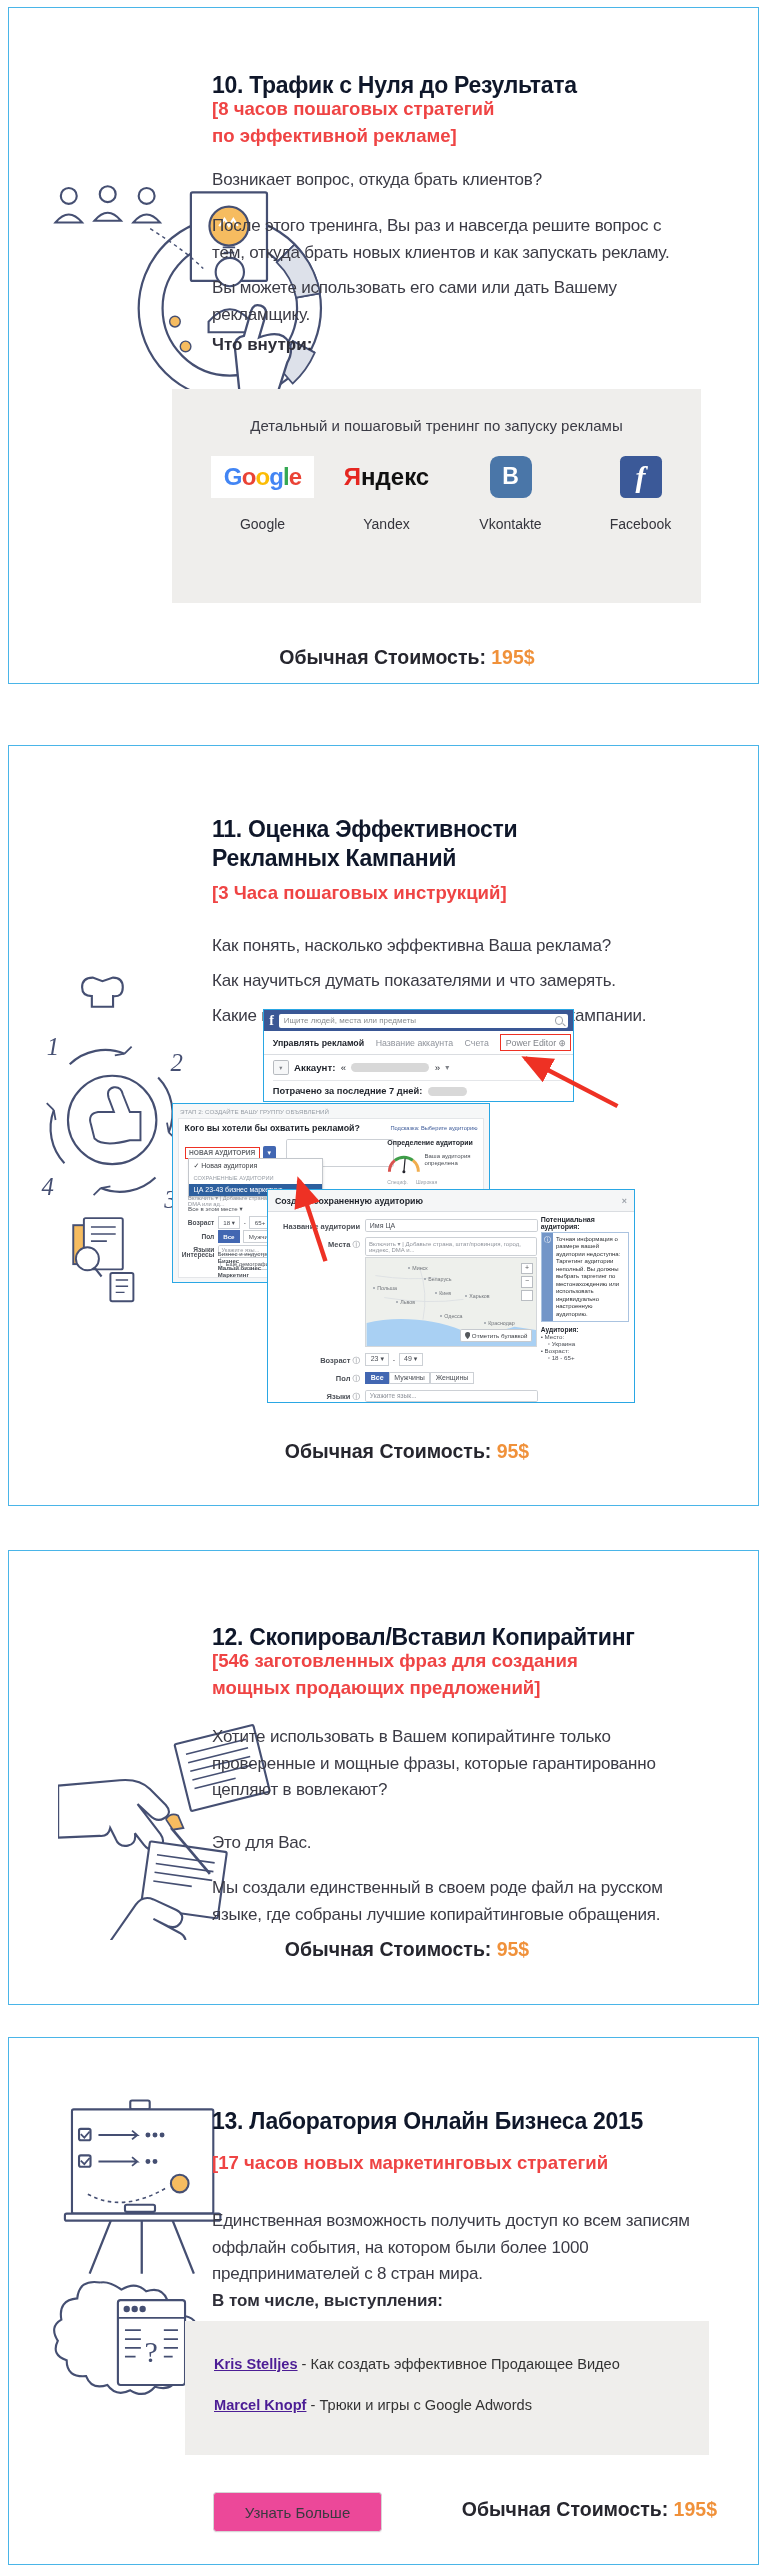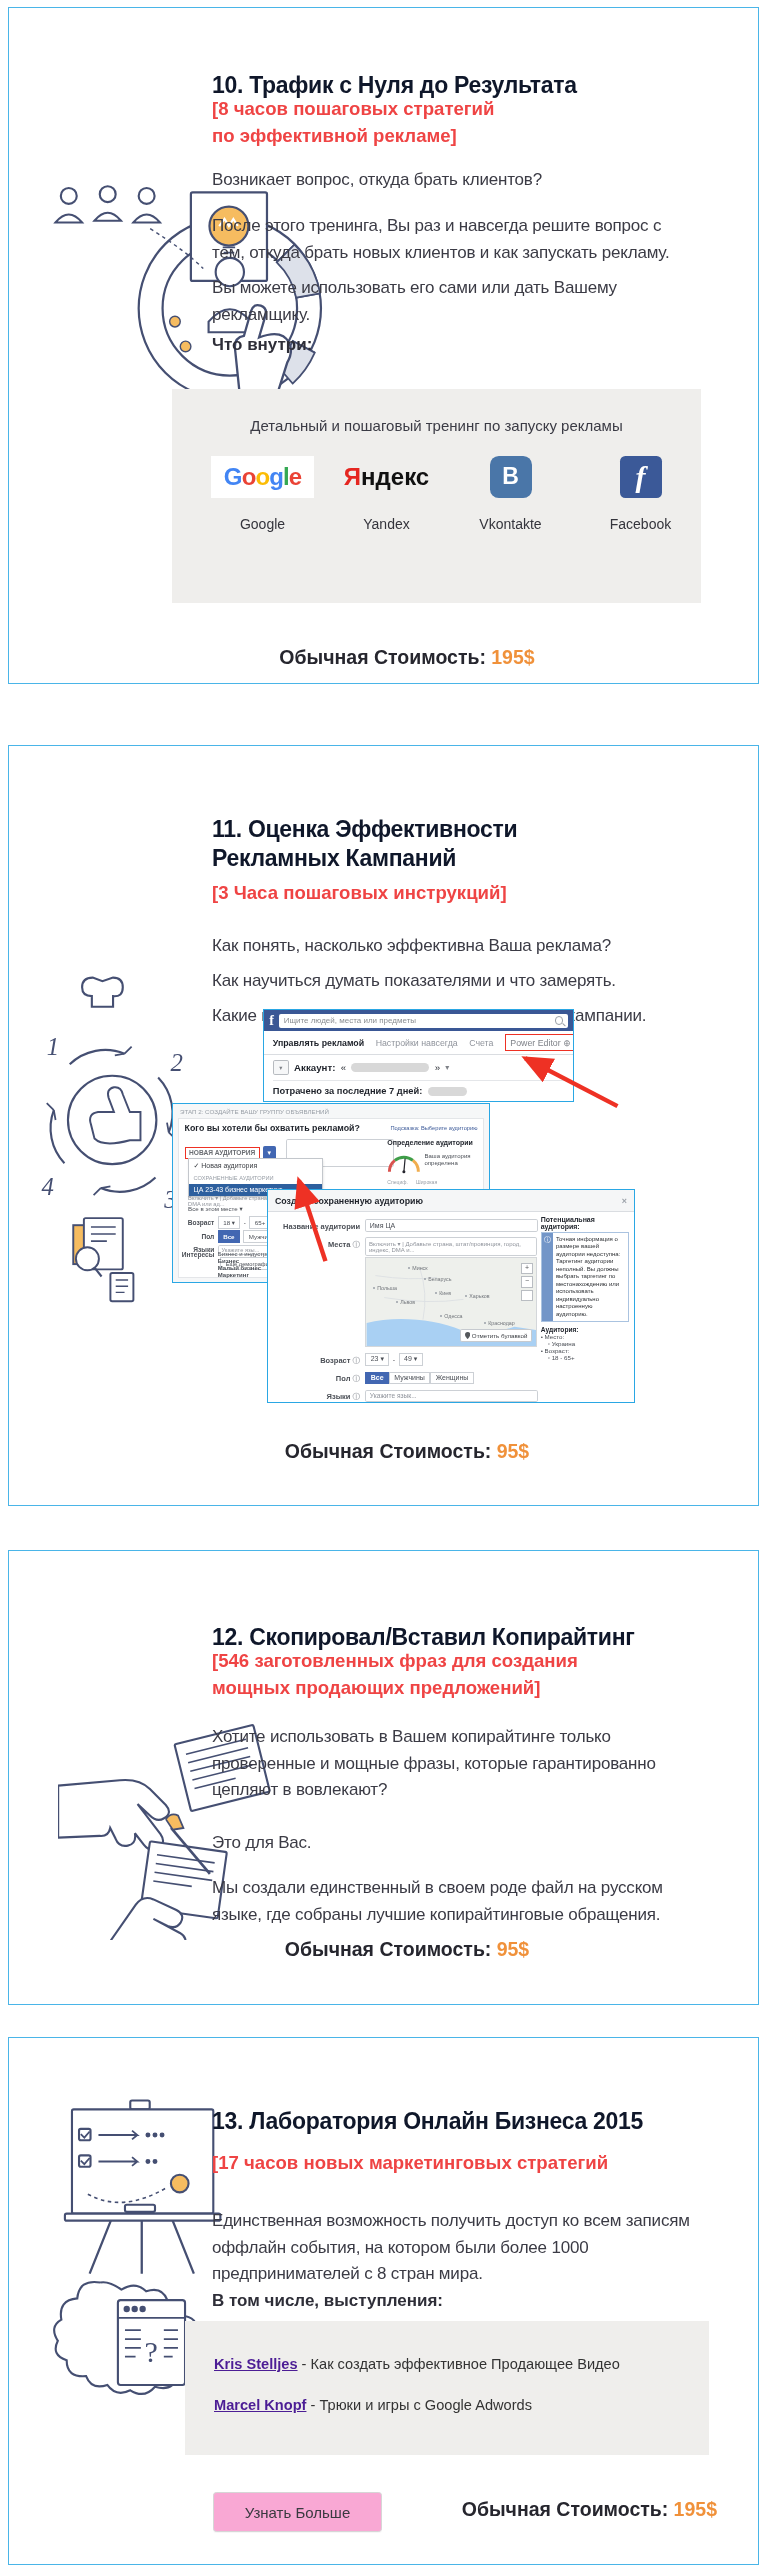--- a/index.html
+++ b/index.html
@@ -73,21 +73,21 @@
   .infobox .txt{padding:2.7px;font-size:6px;line-height:7.5px;color:#2c2f33;}
   .mapbtns{position:absolute;right:3.5px;top:4.4px;display:flex;flex-direction:column;gap:1.8px;}
   .mapbtn{width:9.7px;height:9.7px;background:#fff;border:0.9px solid #b9bdc2;font-size:7px;line-height:8px;text-align:center;color:#55585c;}
   .pinbtn{position:absolute;right:4.4px;bottom:4.4px;background:#fff;border:0.9px solid #c6cacf;border-radius:1.8px;font-size:6.2px;color:#3a3d42;padding:1.8px 3.5px;display:flex;align-items:center;gap:1.8px;}
   .maplab{position:absolute;font-size:5.3px;color:#70747a;white-space:nowrap;}
   .maplab::before{content:"";display:inline-block;width:2.2px;height:2.2px;background:#9aa0a8;border-radius:50%;margin-right:1.8px;vertical-align:0.9px;}
   .arrow-svg{position:absolute;z-index:5;pointer-events:none;}
   .speakers{left:176px;top:283px;width:524px;height:134px;}
   .speaker{position:absolute;left:29px;font-size:14.6px;color:#333;}
   .speaker b{color:#4c1d95;text-decoration:underline;}
-  .btn{left:204px;top:454px;width:167px;height:38px;background:#f9a8d4;border:0.9px solid #d6d6d6;border-radius:3.5px;display:flex;align-items:center;justify-content:center;font-size:15px;color:#3a3a40;cursor:pointer;box-shadow:0 0.9px 0.9px rgba(0,0,0,.04);}
+  .btn{left:204px;top:454px;width:167px;height:38px;background:#ec4899;border:0.9px solid #d6d6d6;border-radius:3.5px;display:flex;align-items:center;justify-content:center;font-size:15px;color:#3a3a40;cursor:pointer;box-shadow:0 0.9px 0.9px rgba(0,0,0,.04);}
   .price4{left:407px;top:460px;width:301px;text-align:right;font-size:19.5px;font-weight:bold;color:#26262e;}
   .price4 .val{color:#f0913a;margin-left:5.3px;}
 </style>
 </head>
 <body>
 
 <div class="page">
 
   <section class="card c1">
     <div class="abs illo" style="left:35px;top:172px;">
@@ -373,21 +373,21 @@
       <div class="panel p1">
         <div class="fbbar">
           <span class="fbf">f</span>
           <span class="fbsearch">
             <span>Ищите людей, места или предметы</span>
             <span class="mag"></span>
           </span>
         </div>
         <div class="fbtabs">
           <span class="active">Управлять рекламой</span>
-          <span>Настройки навсегда</span>
+          <span>Название аккаунта</span>
           <span>Счета</span>
           <span class="pe-box"><span>Power Editor</span> <span>⊕</span></span>
 
         </div>
         <div class="fbrow">
           <span class="mini-icon">▾</span>
           <span style="font-weight:bold;">Аккаунт:</span>
           <span>«</span>
           <span class="pill" style="width:78px;"></span>
           <span>»</span>

